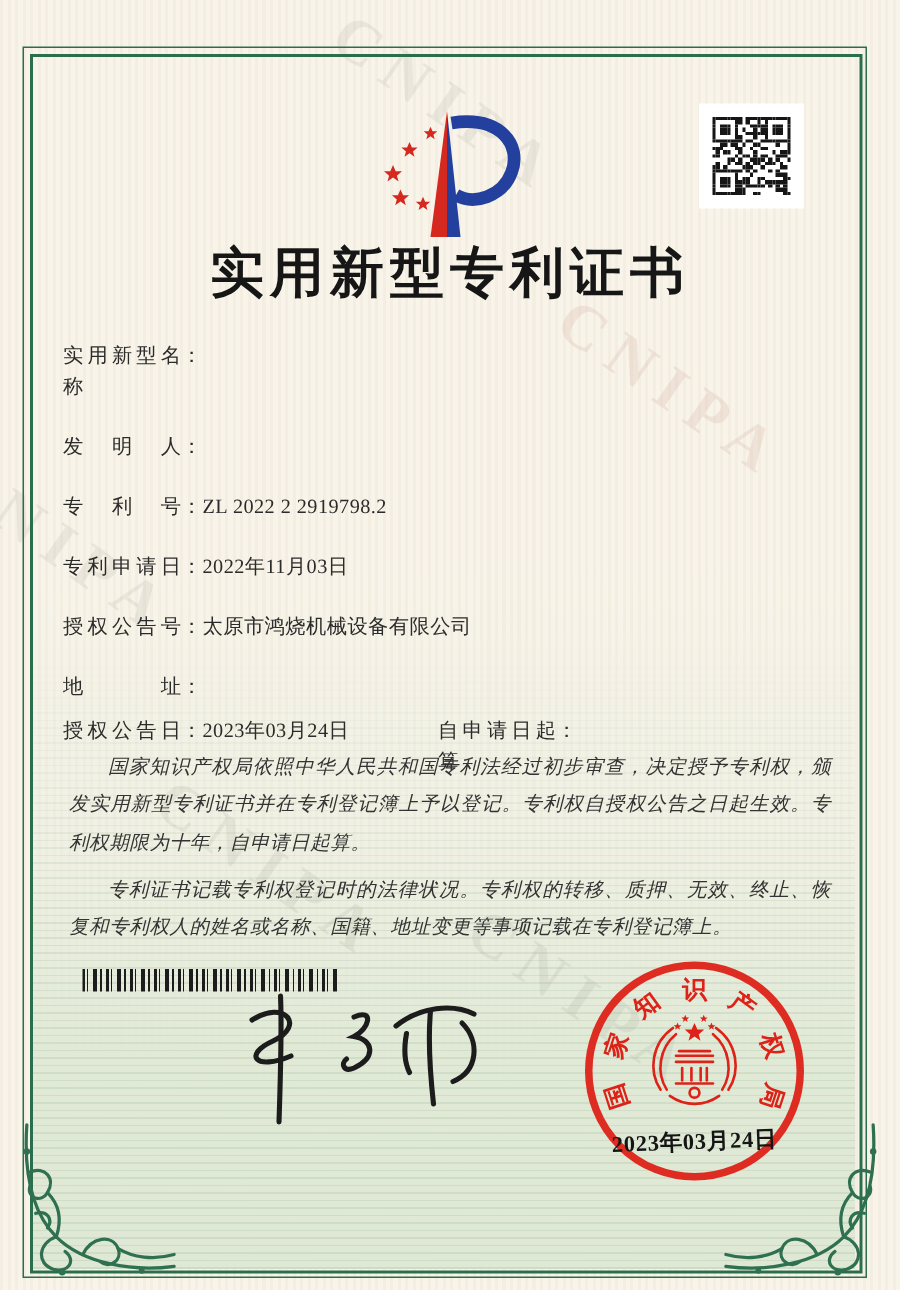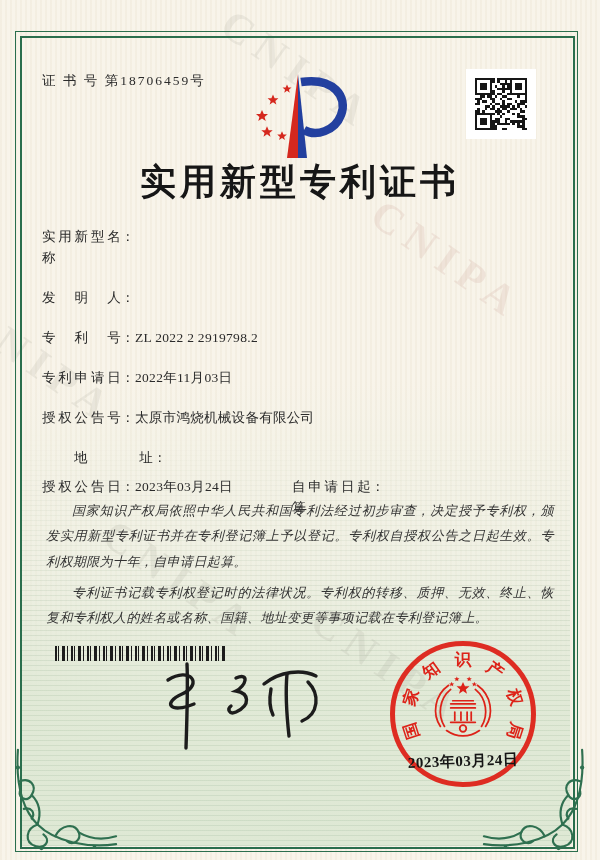--- a/index.html
+++ b/index.html
@@ -27,21 +27,21 @@
   .cert-no{position:absolute;left:42px;top:72px;font-size:13.5px;letter-spacing:2px;color:var(--ink);}
   .logo{position:absolute;left:240px;top:70px;width:122px;height:94px;}
   .qr-wrap{position:absolute;left:466px;top:69px;width:70px;height:70px;background:#fff;display:flex;align-items:center;justify-content:center;}
   .qr{width:52px;height:52px;display:grid;grid-template-rows:repeat(21,1fr);grid-template-columns:repeat(21,1fr);background:#fff;}
   .qr div{background:#161616;}
 
   .title{position:absolute;left:0;top:158px;width:100%;text-align:center;font-size:36px;font-weight:bold;letter-spacing:4px;color:#161616;}
 
   .fields{position:absolute;left:42px;top:226px;width:500px;font-size:13.5px;color:var(--ink);letter-spacing:.3px;}
   .f-row{display:flex;align-items:flex-start;line-height:21px;margin-bottom:19px;}
-  .f-row.addr{margin-bottom:8px;margin-left:32px;}
+  .f-row.addr{margin-bottom:8px;}
   .f-label{display:inline-block;width:79px;text-align:justify;text-align-last:justify;flex:none;}
   .f-colon{flex:none;width:14px;}
   .f-value{width:352px;}
   .grant .f-value1{width:157px;flex:none;}
   .grant .f-value2{width:160px;}
 
   .law{position:absolute;left:46px;top:498px;width:508px;font-size:13px;line-height:1.95;color:#333;
        font-style:italic;text-align:justify;letter-spacing:.4px;}
   .law p{margin:0 0 6px 0;text-indent:2em;}
 
@@ -103,21 +103,20 @@
       <path d="M68,88 C78,94 92,96 106,92"></path>
       <path d="M12,64 C20,62 24,68 20,74"></path>
     </g>
     <g fill="currentColor">
       <circle cx="6" cy="22" r="2.2"></circle>
         <circle cx="30" cy="104" r="2.2"></circle>
         <circle cx="84" cy="103" r="2"></circle>
     </g>
   </svg>
 
-  <div class="cert-no">证 书 号 第18706459号</div>
 
   <svg class="logo" viewBox="0 0 122 94">
     <g fill="#d5281e">
       <path transform="translate(47,19) scale(0.75)" d="M0,-6 L1.8,-1.9 6,-1.9 2.6,1.1 3.7,5 0,2.4 -3.7,5 -2.6,1.1 -6,-1.9 -1.8,-1.9 Z"></path>
       <path transform="translate(33,30) scale(0.9)" d="M0,-6 L1.8,-1.9 6,-1.9 2.6,1.1 3.7,5 0,2.4 -3.7,5 -2.6,1.1 -6,-1.9 -1.8,-1.9 Z"></path>
       <path transform="translate(22,46)" d="M0,-6 L1.8,-1.9 6,-1.9 2.6,1.1 3.7,5 0,2.4 -3.7,5 -2.6,1.1 -6,-1.9 -1.8,-1.9 Z"></path>
       <path transform="translate(27,62) scale(0.95)" d="M0,-6 L1.8,-1.9 6,-1.9 2.6,1.1 3.7,5 0,2.4 -3.7,5 -2.6,1.1 -6,-1.9 -1.8,-1.9 Z"></path>
       <path transform="translate(42,66) scale(0.8)" d="M0,-6 L1.8,-1.9 6,-1.9 2.6,1.1 3.7,5 0,2.4 -3.7,5 -2.6,1.1 -6,-1.9 -1.8,-1.9 Z"></path>
       <path d="M58,4 L47,88 L58,88 Z"></path>
     </g>

